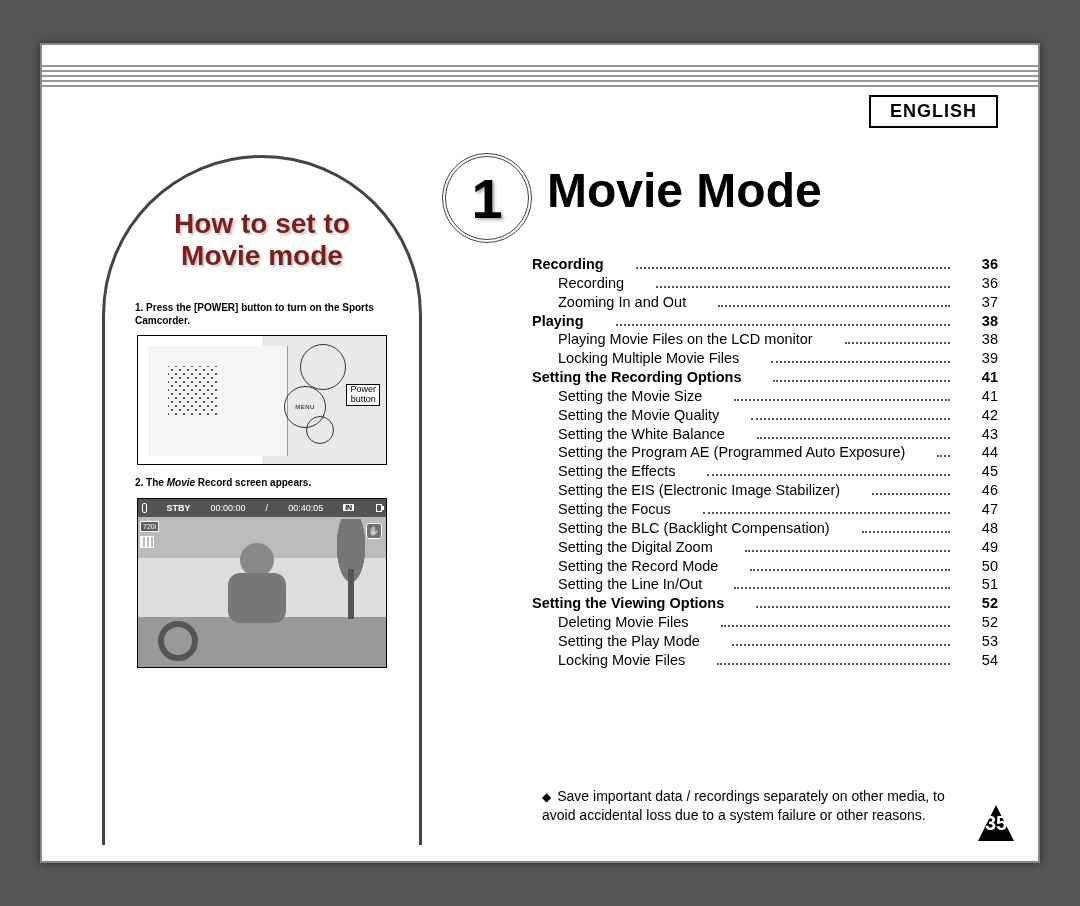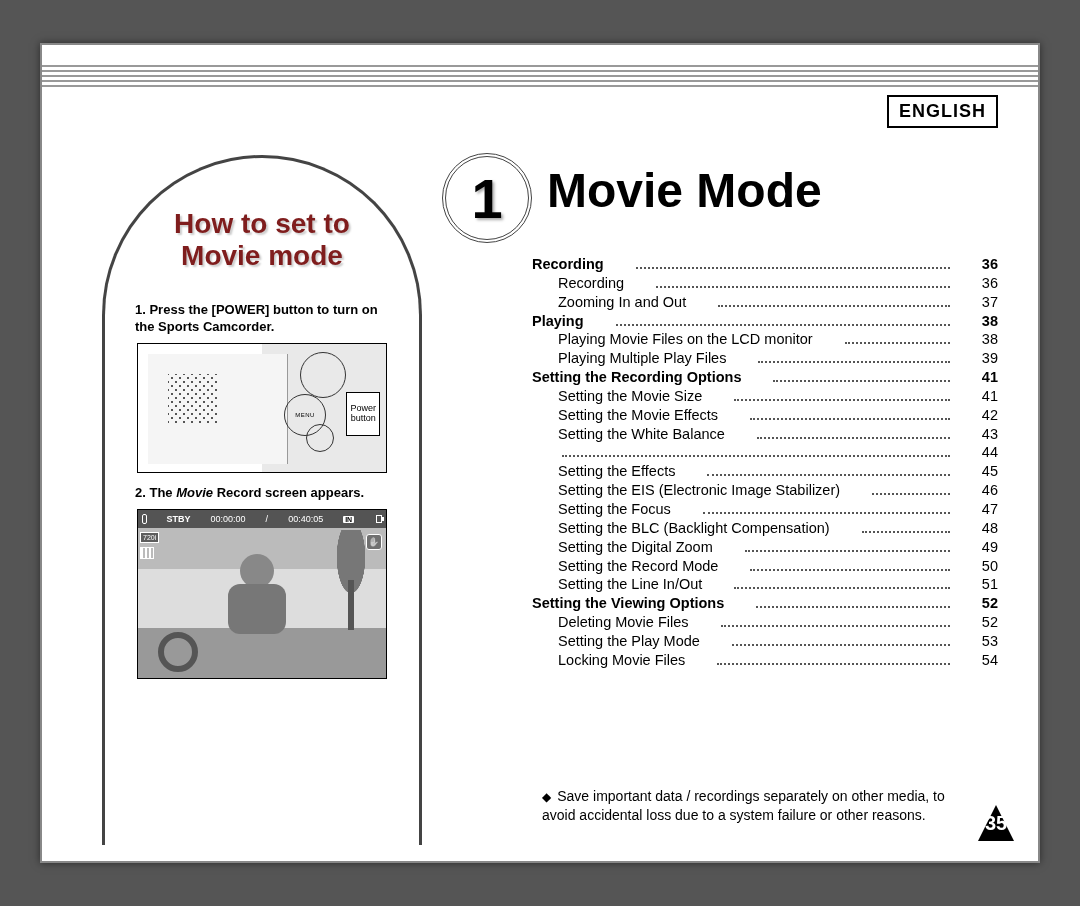--- a/index.html
+++ b/index.html
@@ -25,21 +25,21 @@
     position: absolute;
     top: 20px; left: 0; right: 0;
     display: flex; flex-direction: column; gap: 3px;
     padding: 0;
   }
   .stripes div { height: 2px; background: #999; }
   .lang-box {
     position: absolute;
     top: 50px; right: 40px;
     border: 2px solid #000;
-    padding: 4px 10px;
+    padding: 4px 19px;
     background: #fff;
     font-weight: bold;
     font-size: 18px;
     letter-spacing: 1px;
   }
   .arch {
     position: absolute;
     left: 60px;
     top: 110px;
     width: 320px;
@@ -54,21 +54,21 @@
   }
   .arch-title {
     font-size: 28px;
     font-weight: bold;
     color: #7f1d1d;
     text-shadow: 2px 2px 2px #ccc;
     line-height: 1.15;
     margin-bottom: 30px;
   }
   .step {
-    font-size: 13px;
+    font-size: 10px;
     font-weight: bold;
     text-align: left;
     margin: 12px 6px 8px 6px;
     line-height: 1.25;
   }
   .step .italic { font-style: italic; }
   .diagram {
     width: 250px;
     height: 130px;
     border: 1.5px solid #000;
@@ -104,21 +104,21 @@
   .diagram .menu-ring {
     position: absolute; right: 60px; top: 50px;
     width: 42px; height: 42px;
     border: 1.5px solid #333; border-radius: 50%;
     display:flex; align-items:center; justify-content:center;
   }
   .diagram .menu-ring::after { content:"MENU"; font-size:6px; letter-spacing:0.5px; }
   .diagram .label {
     position: absolute; right: 6px; top: 48px;
     border: 1px solid #000; font-size: 9px;
-    padding: 11px 3px; background:#fff;
+    padding: 0 3px; background:#fff;
     line-height:1.1;
   }
   .screenshot {
     width: 250px;
     height: 170px;
     margin: 0 auto;
     border: 1px solid #000;
     position: relative;
     background: linear-gradient(#bbb 0 35%, #ddd 35% 70%, #999 70% 100%);
     filter: grayscale(100%);
@@ -313,45 +313,46 @@
         <span class="label">Playing</span>
         <span class="dots"></span>
         <span class="page">38</span>
       </div>
       <div class="toc-row sub">
         <span class="label">Playing Movie Files on the LCD monitor</span>
         <span class="dots"></span>
         <span class="page">38</span>
       </div>
       <div class="toc-row sub">
-        <span class="label">Playing Multiple Play Files</span>
+        <span class="label">Locking Multiple Movie Files</span>
         <span class="dots"></span>
         <span class="page">39</span>
       </div>
       <div class="toc-row head">
         <span class="label">Setting the Recording Options</span>
         <span class="dots"></span>
         <span class="page">41</span>
       </div>
       <div class="toc-row sub">
         <span class="label">Setting the Movie Size</span>
         <span class="dots"></span>
         <span class="page">41</span>
       </div>
       <div class="toc-row sub">
-        <span class="label">Setting the Movie Effects</span>
+        <span class="label">Setting the Movie Quality</span>
         <span class="dots"></span>
         <span class="page">42</span>
       </div>
       <div class="toc-row sub">
         <span class="label">Setting the White Balance</span>
         <span class="dots"></span>
         <span class="page">43</span>
       </div>
       <div class="toc-row sub">
+        <span class="label">Setting the Program AE (Programmed Auto Exposure)</span>
         <span class="dots"></span>
         <span class="page">44</span>
       </div>
       <div class="toc-row sub">
         <span class="label">Setting the Effects</span>
         <span class="dots"></span>
         <span class="page">45</span>
       </div>
       <div class="toc-row sub">
         <span class="label">Setting the EIS (Electronic Image Stabilizer)</span>

